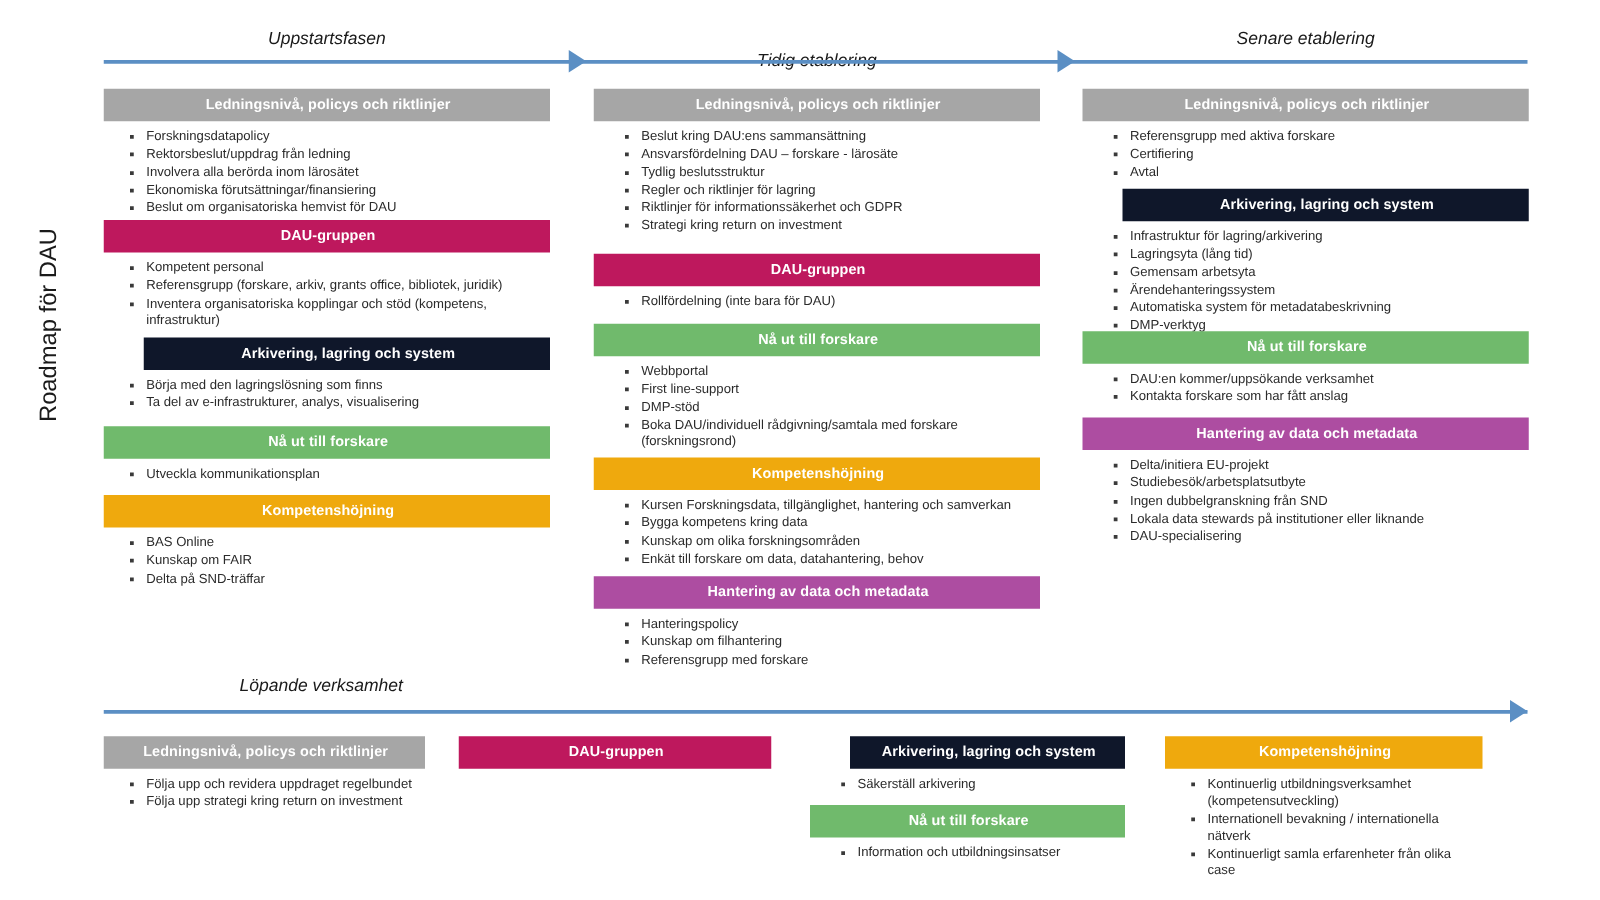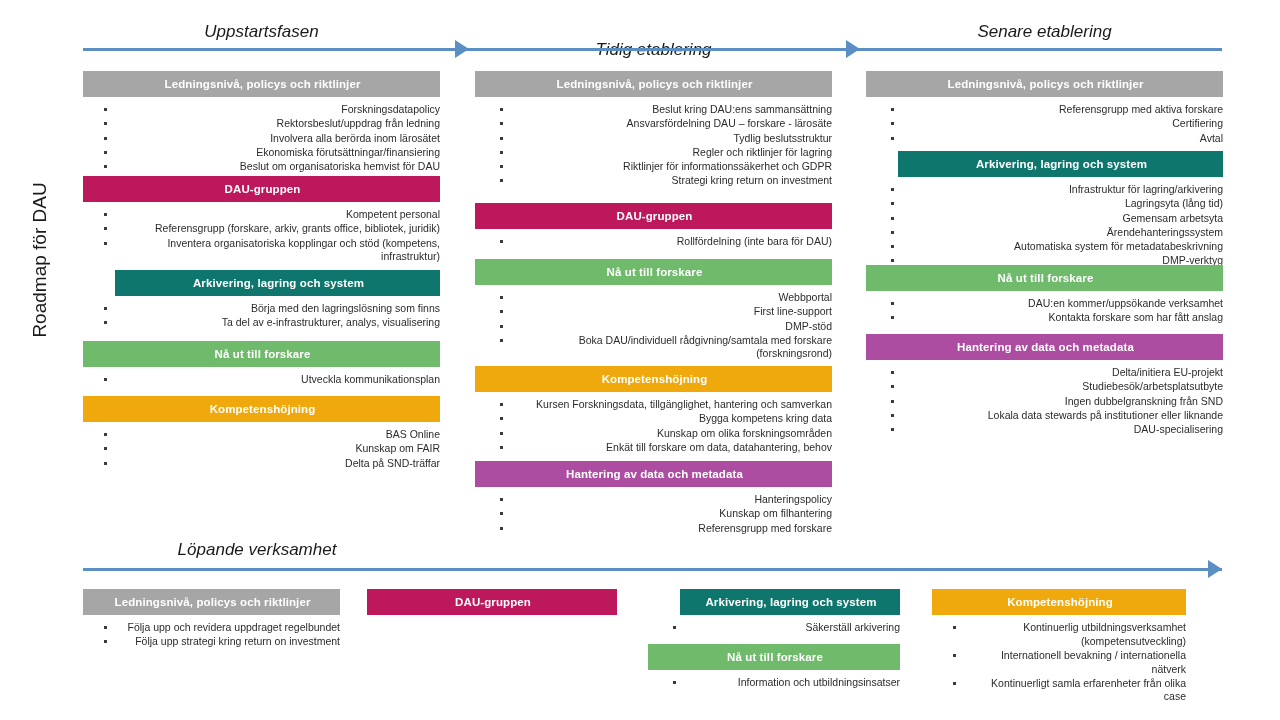--- a/index.html
+++ b/index.html
@@ -23,21 +23,21 @@
     white-space: nowrap;
     font-size: 19px;
     color: #1a1a1a;
     font-family: "Liberation Sans", sans-serif;
   }
 
   
   .phase-label {
     position: absolute;
     font-style: italic;
-    font-size: 17px;
+    font-size: 14px;
     color: #1a1a1a;
     text-align: center;
     font-family: "Liberation Sans", sans-serif;
   }
 
   
   .timeline {
     position: absolute;
     height: 3px;
     background: #5b8fc4;
@@ -57,39 +57,38 @@
     font-size: 11.5px;
     font-weight: bold;
     padding: 6px 0 6px 2px;
     line-height: 1.25;
     letter-spacing: .1px;
     white-space: nowrap;
     text-align: center;
   }
   .c-gray   { background: #a6a6a6; }
   .c-orange { background: #be185d; }
-  .c-navy   { background: #0f766e; margin-left: 32px; }
+  .c-navy   { background: #0f172a; margin-left: 32px; }
   .c-green  { background: #70ba6c; }
   .c-yellow { background: #efa90d; }
   .c-purple { background: #ad4da1; }
 
   ul.bullets {
     list-style: none;
     margin: 6px 0 0 0;
     padding: 0 0 0 14px;
   }
   ul.bullets li {
     position: relative;
     font-size: 10.5px;
     line-height: 13.6px;
     color: #2b2b2b;
     padding-left: 20px;
     margin-bottom: 0.5px;
     font-family: "Liberation Sans", sans-serif;
-    text-align: right;
   }
   ul.bullets li::before {
     content: "";
     position: absolute;
     left: 7px; top: 5px;
     width: 3px; height: 3px;
     background: #3a3a3a;
   }
   ul.bullets.indented { padding-left: 18px; }
 </style>

